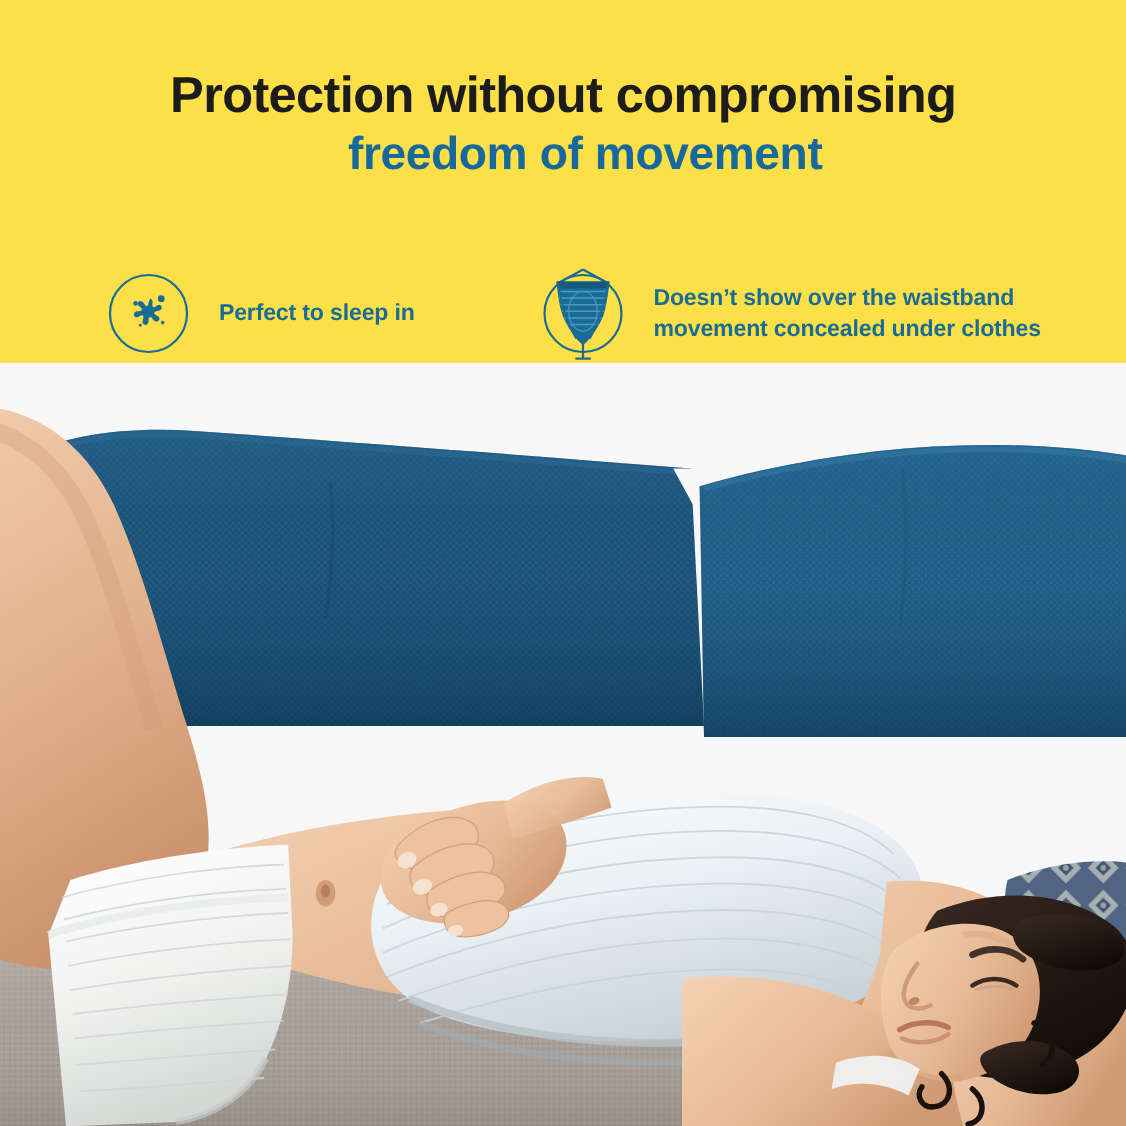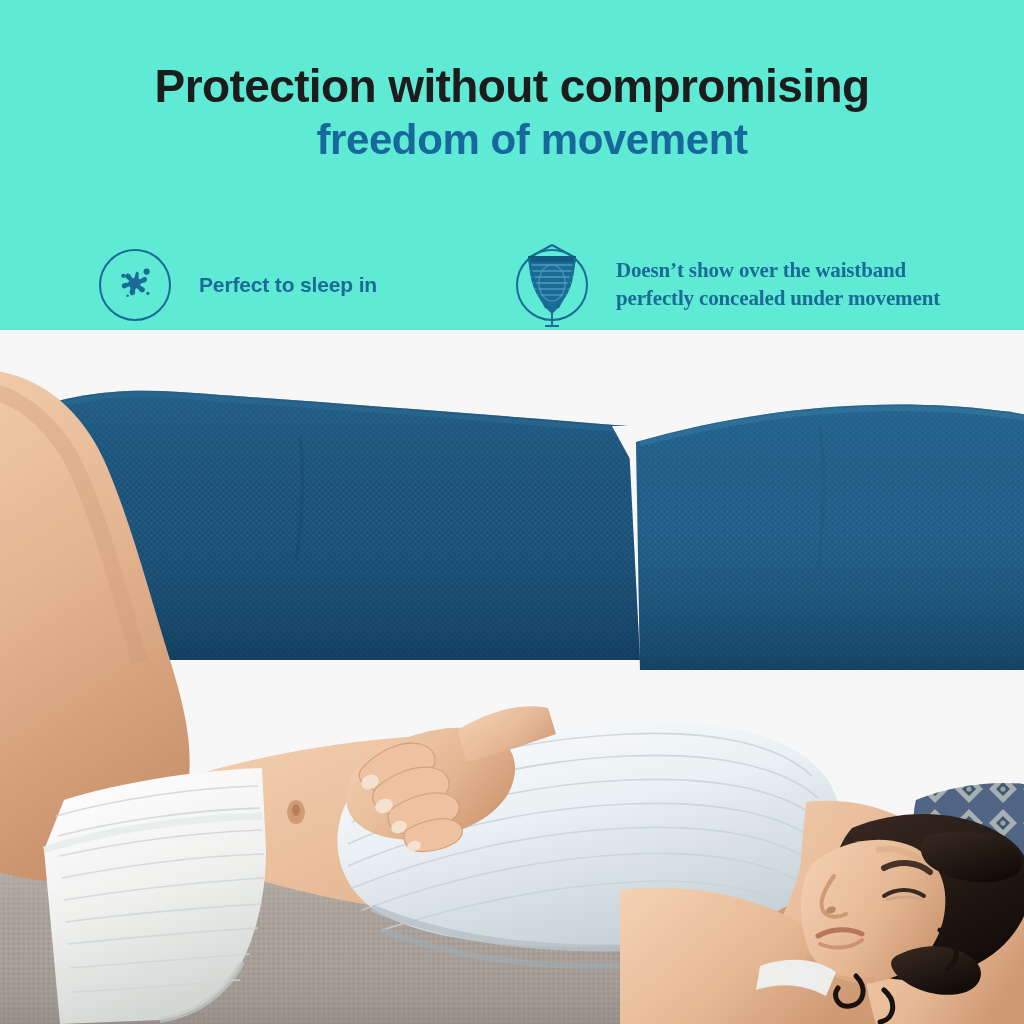--- a/index.html
+++ b/index.html
@@ -9,21 +9,21 @@
     font-family:"Liberation Sans", sans-serif;
     background:#f6f6f6;
     overflow:hidden;
     position:relative;
   }
 
   
   .ad {
     position:absolute; inset:0;
     width:1024px; height:1024px;
-    background:#5eead4;
+    background:#fde047;
     overflow:hidden;
   }
 
   
   .headline {
     position:absolute; top:62px; left:0; width:1024px;
     text-align:center;
     line-height:1.06;
   }
   .headline .line1 {
@@ -48,21 +48,21 @@
     position:absolute; top:249px; left:0; width:1024px;
     height:90px;
   }
   .feature {
     position:absolute;
     display:flex;
     align-items:center;
     gap:28px;
   }
   .feature-1 { left:99px; top:0; }
-  .feature-2 { left:516px; top:0;font-family:Liberation Serif, serif; }
+  .feature-2 { left:494px; top:0; }
 
   .icon-circle {
     position:relative;
     width:72px; height:72px;
     flex:0 0 72px;
     border:2px solid #1a6b96;
     border-radius:50%;
     display:flex; align-items:center; justify-content:center;
     background:transparent;
   }
@@ -144,21 +144,21 @@
           <ellipse cx="36" cy="41" rx="13" ry="18" fill="none" stroke="#4f9bbd" stroke-width="1.5" opacity="0.7"></ellipse>
 
           <g stroke="#1a6b96" stroke-width="2" fill="none">
             <path d="M13 16 C16 34 22 52 30 66"></path>
             <path d="M59 16 C56 34 50 52 42 66"></path>
           </g>
         </svg>
       </div>
       <div class="feature-text">
         <span>Doesn’t show over the waistband</span>
-        <span>perfectly concealed under movement</span>
+        <span>movement concealed under clothes</span>
       </div>
     </div>
 
   </div>
 
   <div class="photo">
     <svg viewBox="0 0 1024 694" preserveAspectRatio="none" aria-hidden="true">
       <defs>
 
         <pattern id="weave" width="6" height="6" patternUnits="userSpaceOnUse">

